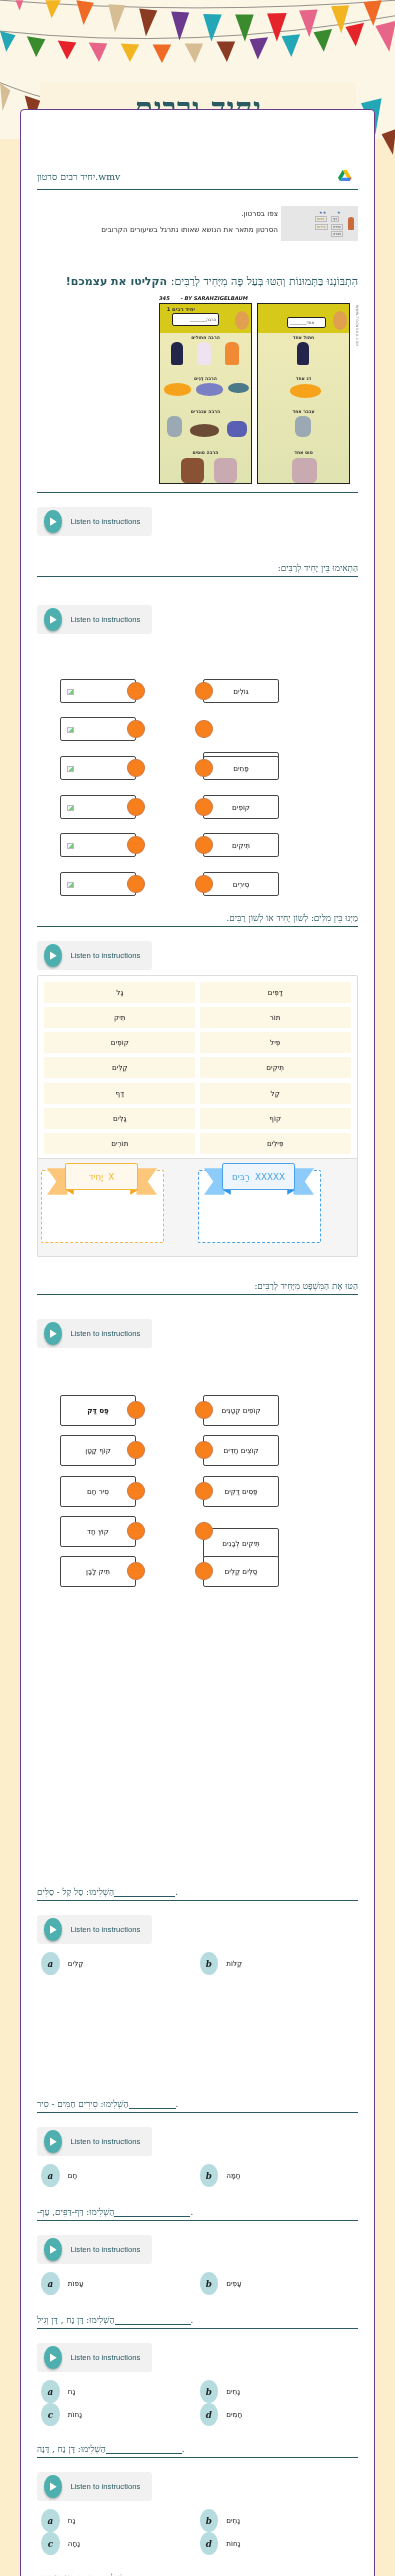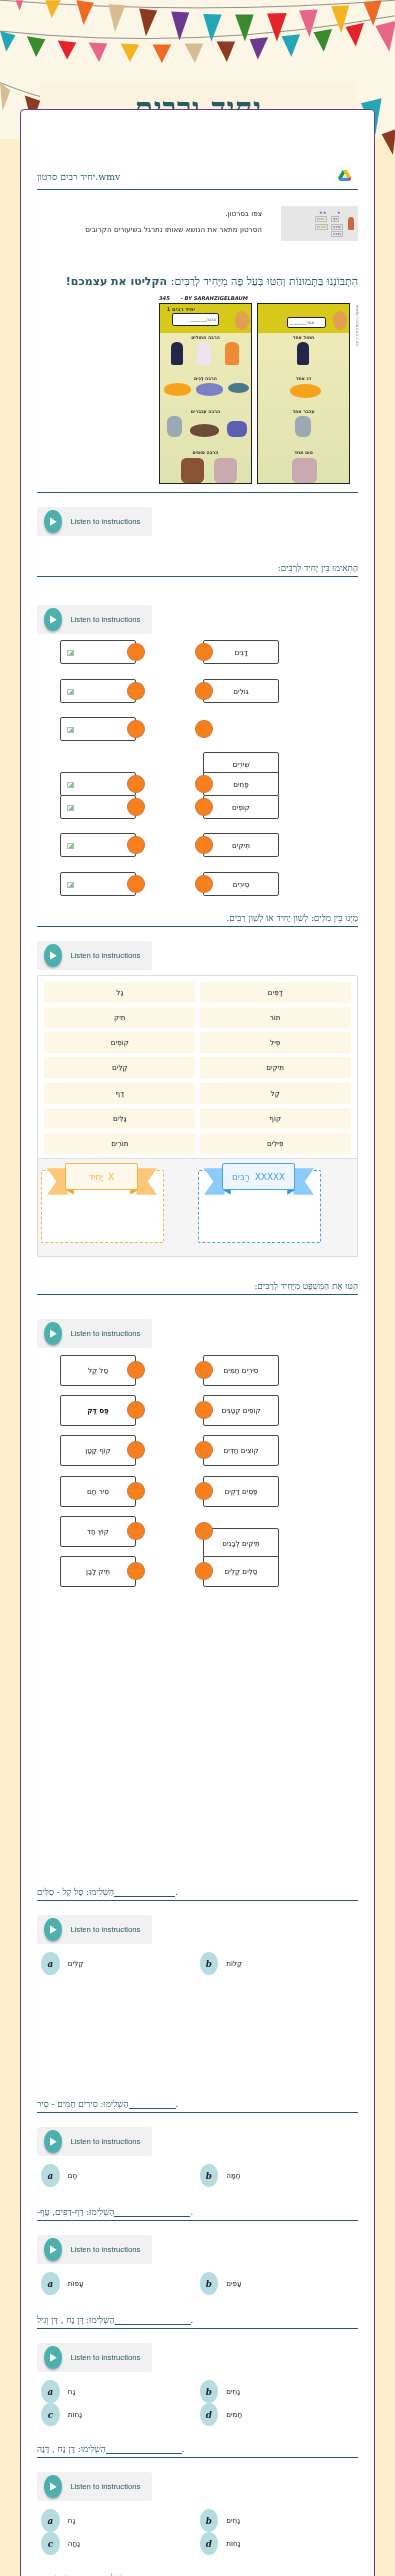--- a/index.html
+++ b/index.html
@@ -33,21 +33,21 @@
   .sec-title {
     direction: rtl; text-align: right; font-family: "DejaVu Serif", serif;
     font-size: 8.8px; color: #2a5b63; padding-bottom: 3.1px;
     border-bottom: 0.8px solid #2a5b63;
   }
   .drive-row {
     display: flex; align-items: center; justify-content: space-between;
     border-bottom: 0.8px solid #2a5b63; padding: 0 0 6.2px 0;
   }
   .drive-row .fname { font-family: "DejaVu Serif", serif; font-size: 9.3px; color: #2a5b63; }
-  .video-block { display: flex; justify-content: flex-end; align-items: flex-start; gap: 19px; direction: ltr; }
+  .video-block { display: flex; justify-content: flex-end; align-items: flex-start; gap: 3px; direction: ltr; }
   .video-text { direction: rtl; text-align: right; font-size: 7.2px; color: #333; line-height: 15.5px; }
   .video-thumb {
     width: 77px; height: 35px; background: #e6e6e6; position: relative;
   }
   .listen {
     width: 115px; height: 29px; background: #f1f1f1; border-radius: 3.1px;
     display: flex; align-items: center; padding-left: 6.7px; gap: 8.2px;
   }
   .play {
     width: 18.5px; height: 23px; border-radius: 50%; background: #4db0ae;
@@ -265,51 +265,41 @@
     <div class="listen">
       <div class="play">
           <svg viewBox="0 0 16 18">
             <polygon points="2,1 15,9 2,17" fill="#fff"></polygon>
           </svg>
         </div>
       <span>Listen to instructions</span>
     </div>
   </div>
   <div id="match1" class="inner" style="top:530px; height:216px;">
-      <div class="match-row" style="top:0px; left:0; width:321px;">
-      <div class="mbox" style="left:23px; top:0;">
-        <span class="broken-img"></span>
-      </div>
-      <div class="dot" style="left:90px; top:2.6px;"></div>
-      <div class="mbox" style="left:166px; top:0;">
-        <span>דָּגִים</span>
-      </div>
-      <div class="dot" style="left:158px; top:2.6px;"></div>
-    </div>
       <div class="match-row" style="top:39px; left:0; width:321px;">
       <div class="mbox" style="left:23px; top:0;">
         <span class="broken-img"></span>
       </div>
       <div class="dot" style="left:90px; top:2.6px;"></div>
       <div class="mbox" style="left:166px; top:0;">
         <span>גּוֹלִים</span>
       </div>
       <div class="dot" style="left:158px; top:2.6px;"></div>
     </div>
       <div class="match-row" style="top:77px; left:0; width:321px;">
       <div class="mbox" style="left:23px; top:0;">
         <span class="broken-img"></span>
       </div>
       <div class="dot" style="left:90px; top:2.6px;"></div>
       <div class="mbox" style="left:166px; top:0;margin-top:35px;">
         <span>שִׁירִים</span>
       </div>
       <div class="dot" style="left:158px; top:2.6px;"></div>
     </div>
-      <div class="match-row" style="top:116px; left:0; width:321px;margin-top:16px;">
+      <div class="match-row" style="top:116px; left:0; width:321px;">
       <div class="mbox" style="left:23px; top:0;">
         <span class="broken-img"></span>
       </div>
       <div class="dot" style="left:90px; top:2.6px;"></div>
       <div class="mbox" style="left:166px; top:0;">
         <span>פַּחִים</span>
       </div>
       <div class="dot" style="left:158px; top:2.6px;"></div>
     </div>
       <div class="match-row" style="top:155px; left:0; width:321px;">
@@ -444,30 +434,20 @@
     <div class="listen">
       <div class="play">
           <svg viewBox="0 0 16 18">
             <polygon points="2,1 15,9 2,17" fill="#fff"></polygon>
           </svg>
         </div>
       <span>Listen to instructions</span>
     </div>
   </div>
   <div id="match2" class="inner" style="top:1245px; height:237px;">
-      <div class="match-row" style="top:0px; left:0; width:321px; height:31px;">
-      <div class="mbox" style="left:23px; top:0; height:31px;">
-        <span>סַל קַל</span>
-      </div>
-      <div class="dot" style="left:90px; top:5.7px;"></div>
-      <div class="mbox" style="left:166px; top:0; height:31px;">
-        <span>סִירִים חַמִּים</span>
-      </div>
-      <div class="dot" style="left:158px; top:5.7px;"></div>
-    </div>
       <div class="match-row" style="top:40px; left:0; width:321px; height:31px;">
       <div class="mbox" style="left:23px; top:0; height:31px;font-weight:bold;">
         <span>פַּס דַּק</span>
       </div>
       <div class="dot" style="left:90px; top:5.7px;"></div>
       <div class="mbox" style="left:166px; top:0; height:31px;">
         <span>קוֹפִים קְטַנִּים</span>
       </div>
       <div class="dot" style="left:158px; top:5.7px;"></div>
     </div>

